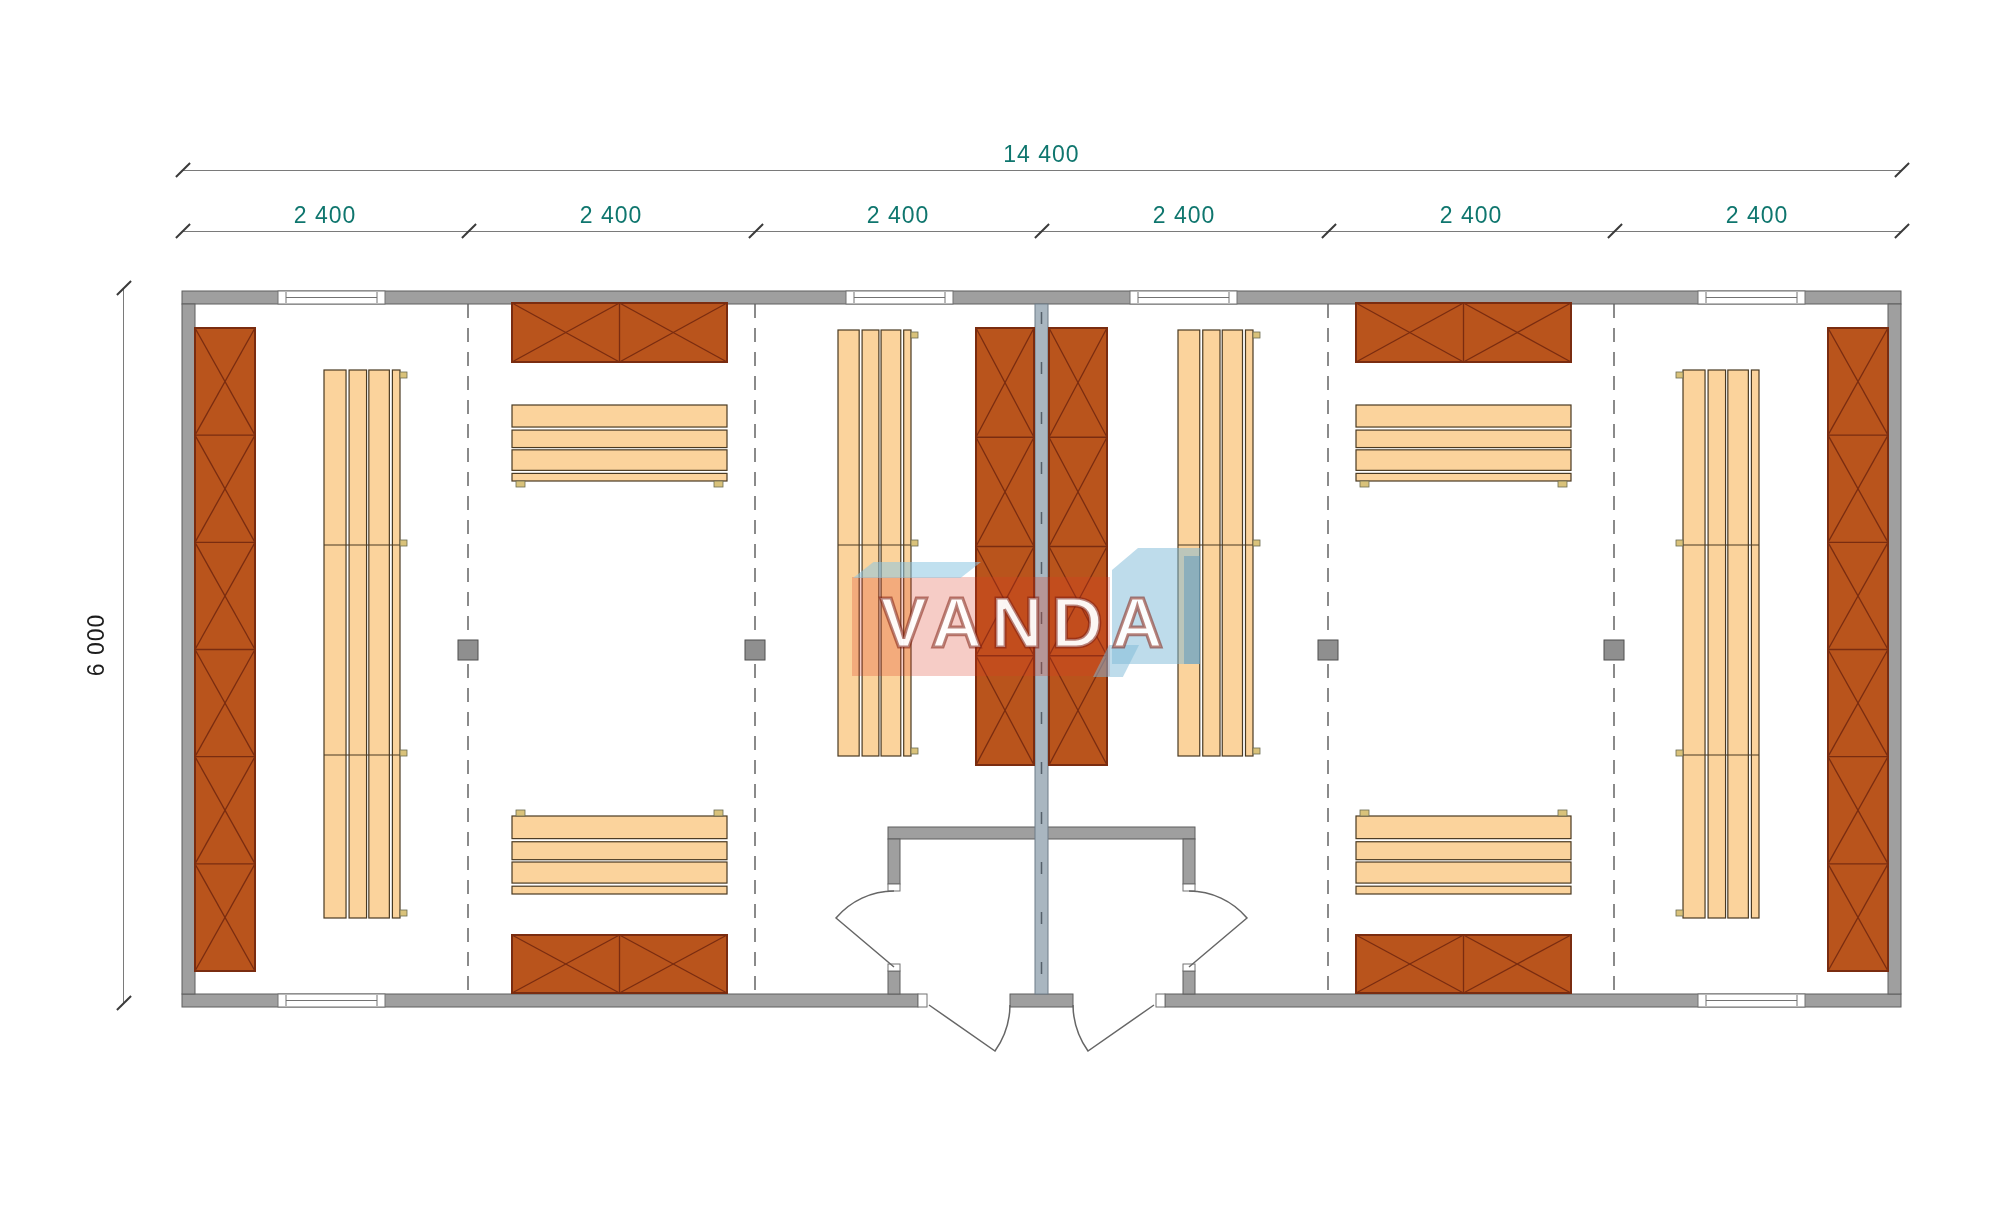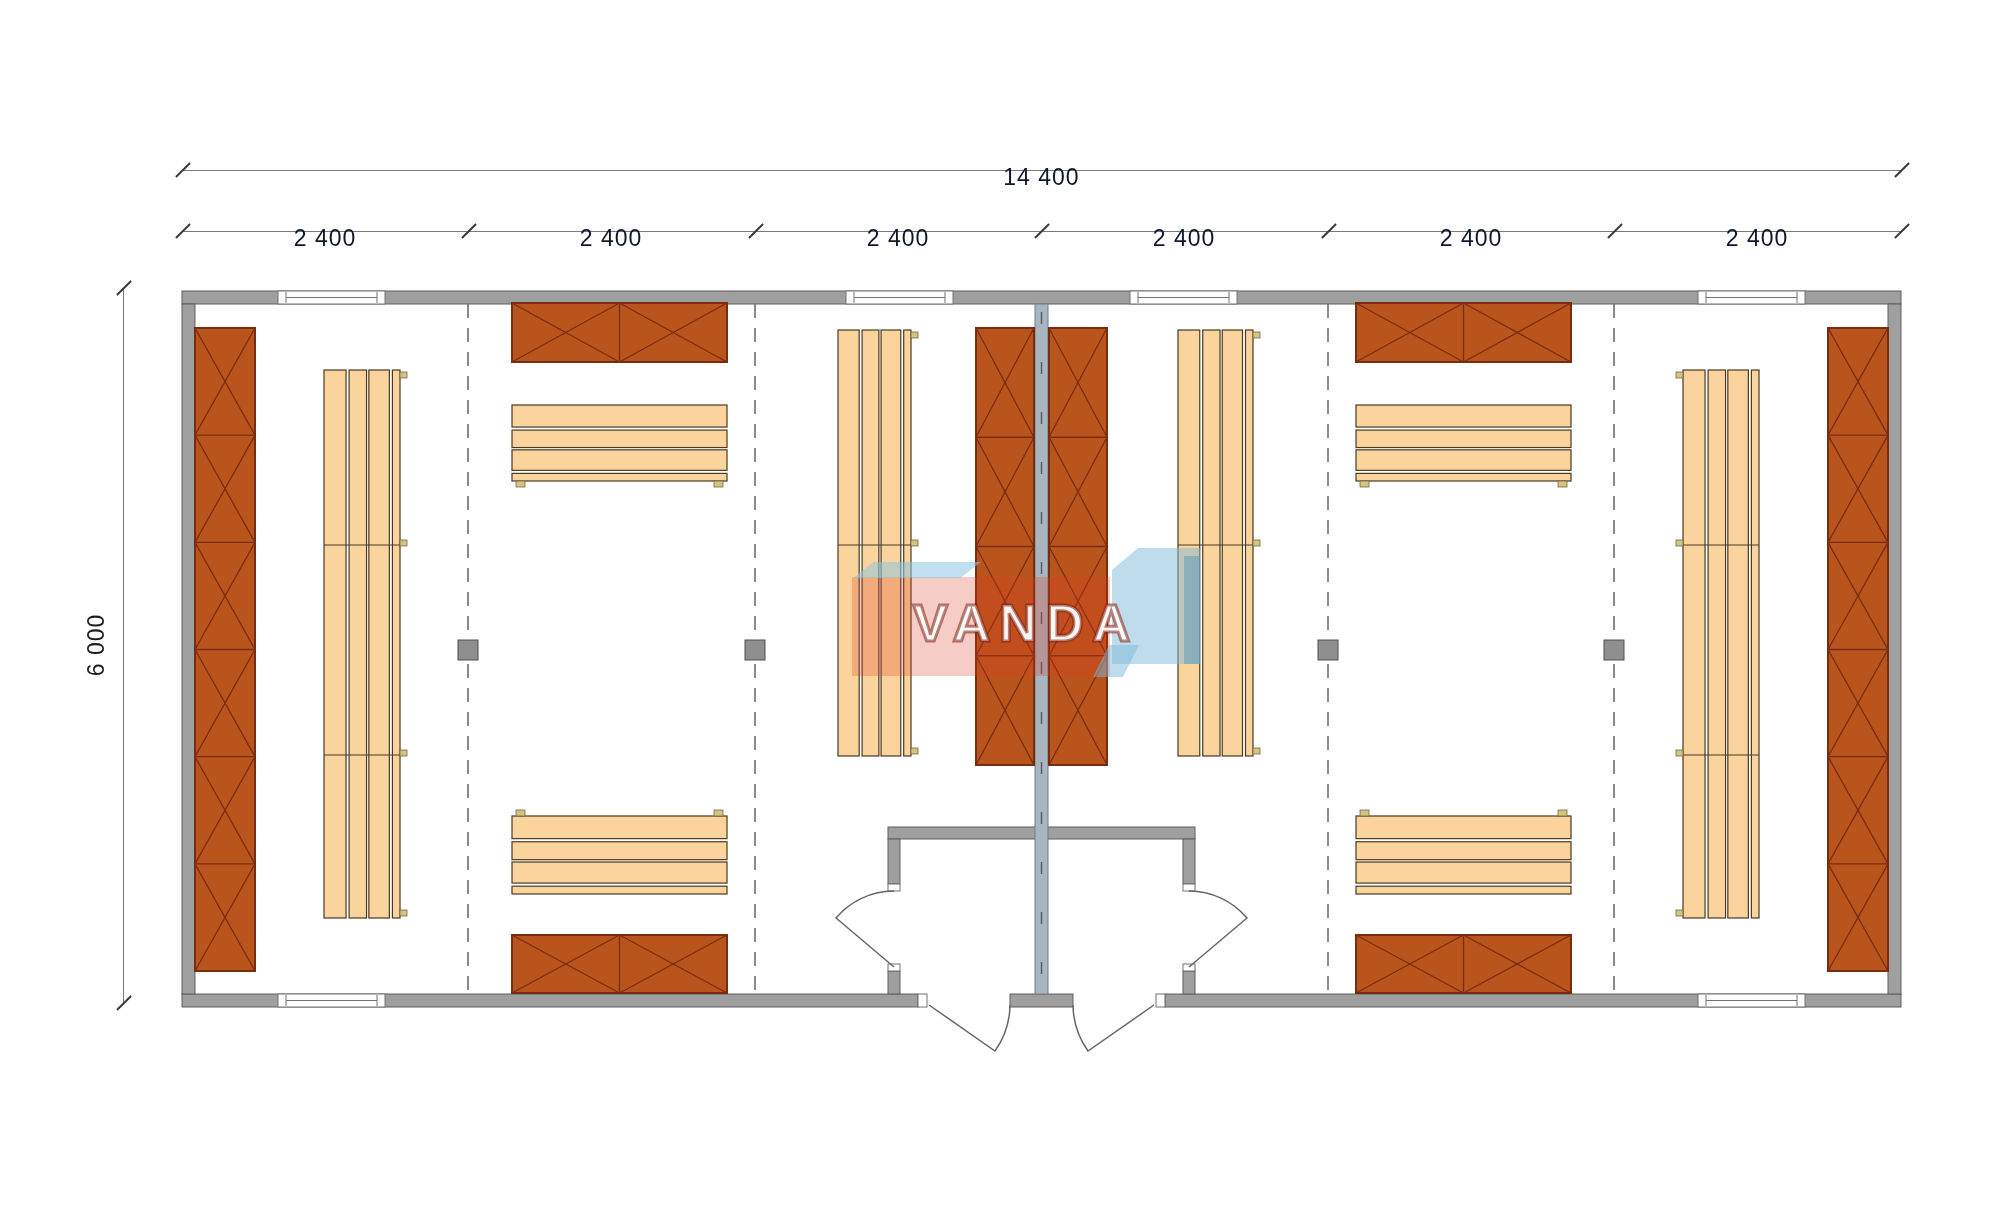--- a/index.html
+++ b/index.html
@@ -1,35 +1,35 @@
 <!DOCTYPE html>
 <html><head>
 <meta charset="utf-8">
 <style>
   html,body{margin:0;padding:0;background:#ffffff;}
   #canvas{position:relative;width:2000px;height:1226px;background:#ffffff;overflow:hidden;
           font-family:"Liberation Sans", sans-serif;}
   #plan-svg{position:absolute;left:0;top:0;z-index:1;}
   .dimline{position:absolute;background:#7a7a7a;z-index:2;}
   .tick{position:absolute;width:20px;height:2px;background:#3a3a3a;transform:rotate(-45deg);z-index:3;}
-  .dimtext{position:absolute;color:#0f172a;font-size:23px;letter-spacing:1px;text-align:center;z-index:3;margin-top:23px;}
+  .dimtext{position:absolute;color:#0f766e;font-size:23px;letter-spacing:1px;text-align:center;z-index:3;}
   .dimtext-v{position:absolute;color:#1c1c1c;font-size:23px;letter-spacing:1px;white-space:nowrap;
              transform:translate(-50%,-50%) rotate(-90deg);z-index:3;}
   #watermark{position:absolute;left:845px;top:545px;width:365px;height:145px;z-index:5;pointer-events:none;}
   .wm-red{position:absolute;left:7px;top:32px;width:258px;height:99px;background:rgba(222,58,36,0.26);}
   .wm-blue-top{position:absolute;left:8px;top:17px;width:128px;height:16px;background:rgba(140,198,226,0.55);
                clip-path:polygon(16% 0,100% 0,84% 100%,0 100%);}
   .wm-blue-block{position:absolute;left:267px;top:3px;width:88px;height:116px;background:rgba(126,185,216,0.5);}
   .wm-blue-notch{position:absolute;left:0;top:0;width:26px;height:22px;background:#ffffff;
                  clip-path:polygon(0 0,100% 0,0 100%);}
   .wm-blue-edge{position:absolute;right:0;top:8px;width:16px;height:108px;max-height:108px;background:rgba(92,152,190,0.5);}
   .wm-blue-tail{position:absolute;left:248px;top:100px;width:46px;height:32px;background:rgba(126,185,216,0.5);
                 clip-path:polygon(0 100%,35% 0,100% 0,65% 100%);}
   .wm-text{position:absolute;left:20px;top:40px;width:322px;height:80px;line-height:76px;text-align:center;
-           font-size:52px;font-weight:bold;letter-spacing:9px;color:rgba(255,255,255,0.95);
+           font-size:71px;font-weight:bold;letter-spacing:9px;color:rgba(255,255,255,0.95);
            -webkit-text-stroke:3px rgba(128,30,14,0.55);}
 </style>
 </head>
 <body>
 
 <div id="canvas">
 
   <svg id="plan-svg" width="2000" height="1226" viewBox="0 0 2000 1226">
       <line x1="468" y1="304" x2="468" y2="994" stroke="#8a8a8a" stroke-width="2" stroke-dasharray="14 10"></line>
       <line x1="755" y1="304" x2="755" y2="994" stroke="#8a8a8a" stroke-width="2" stroke-dasharray="14 10"></line>

